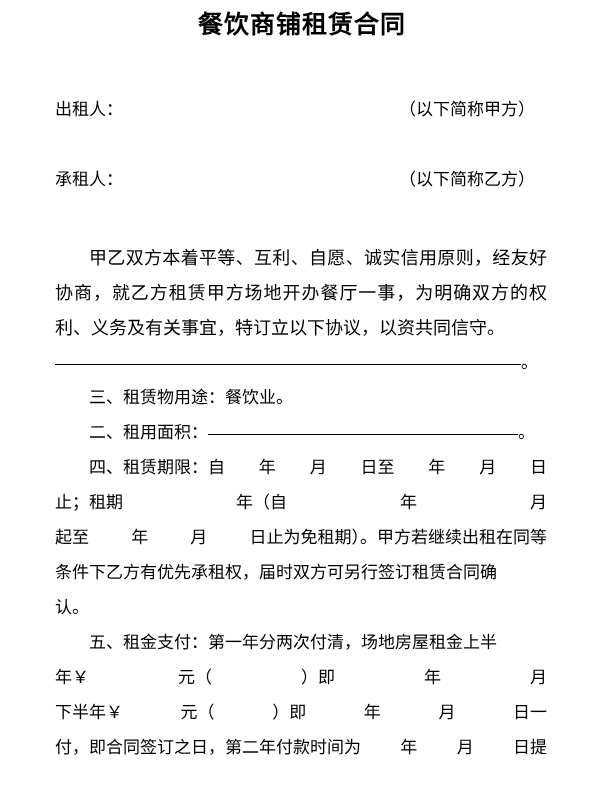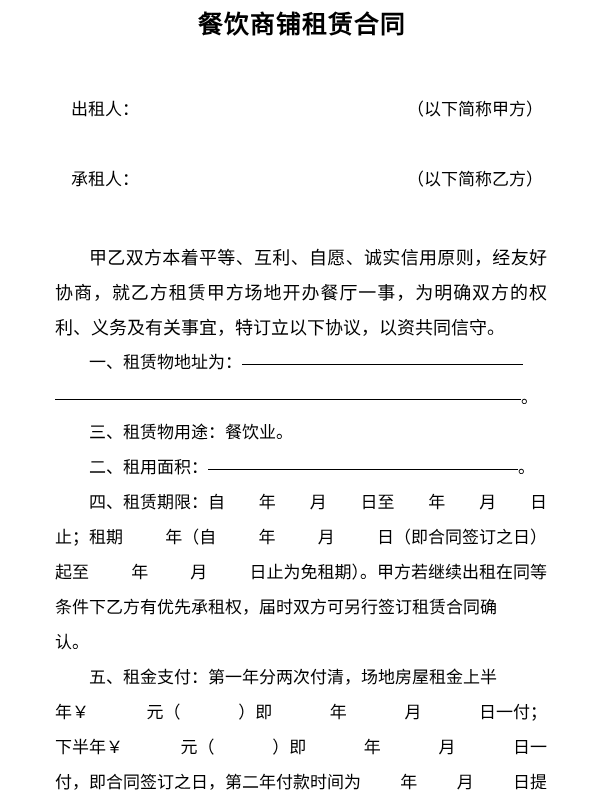--- a/index.html
+++ b/index.html
@@ -46,25 +46,24 @@
     width: 492px;
     height: 24px;
     font-size: 17px;
     line-height: 24px;
     white-space: nowrap;
   }
   .party-row .party-label {
     position: absolute;
     left: 0;
     top: 0;
-    margin-left: 16px;
   }
   .party-row .party-alias {
     position: absolute;
-    right: 4px;
+    right: 12px;
     top: 0;
     text-align: right;
   }
   #party-lessor { top: 97px; }
   #party-lessee { top: 167px; }
 
   
   .body-block {
     position: absolute;
     left: 55px;
@@ -133,23 +132,20 @@
 
   <div class="party-row" id="party-lessee">
     <span class="party-label">承租人：</span>
     <span class="party-alias">（以下简称乙方）</span>
   </div>
 
   <div class="body-block">
 
     <p class="para indent">甲乙双方本着平等、互利、自愿、诚实信用原则，经友好协商，就乙方租赁甲方场地开办餐厅一事，为明确双方的权利、义务及有关事宜，特订立以下协议，以资共同信守。</p>
 
-    <div class="nowrap-line indent">
-      <span>一、租赁物地址为：</span><span class="blank-line bl-addr1"></span>
-    </div>
     <div class="nowrap-line">
       <span class="blank-line bl-addr2"></span><span>。</span>
     </div>
 
     <div class="nowrap-line indent">
       <span>三、租赁物用途：餐饮业。</span>
     </div>
 
     <div class="nowrap-line indent">
       <span>二、租用面积：</span><span class="blank-line bl-area"></span><span>。</span>
@@ -163,21 +159,20 @@
       <span>年</span>
       <span>月</span>
       <span>日</span>
     </div>
 
     <div class="spread">
       <span>止；租期</span>
       <span>年（自</span>
       <span>年</span>
       <span>月</span>
-      <span>日（即合同签订之日）</span>
     </div>
 
     <div class="spread">
       <span>起至</span>
       <span>年</span>
       <span>月</span>
       <span>日止为免租期）。甲方若继续出租在同等</span>
     </div>
 
     <div class="nowrap-line">
@@ -190,21 +185,20 @@
     <div class="nowrap-line indent">
       <span>五、租金支付：第一年分两次付清，场地房屋租金上半</span>
     </div>
 
     <div class="spread">
       <span>年￥</span>
       <span>元（</span>
       <span>）即</span>
       <span>年</span>
       <span>月</span>
-      <span>日一付；</span>
     </div>
 
     <div class="spread">
       <span>下半年￥</span>
       <span>元（</span>
       <span>）即</span>
       <span>年</span>
       <span>月</span>
       <span>日一</span>
     </div>

